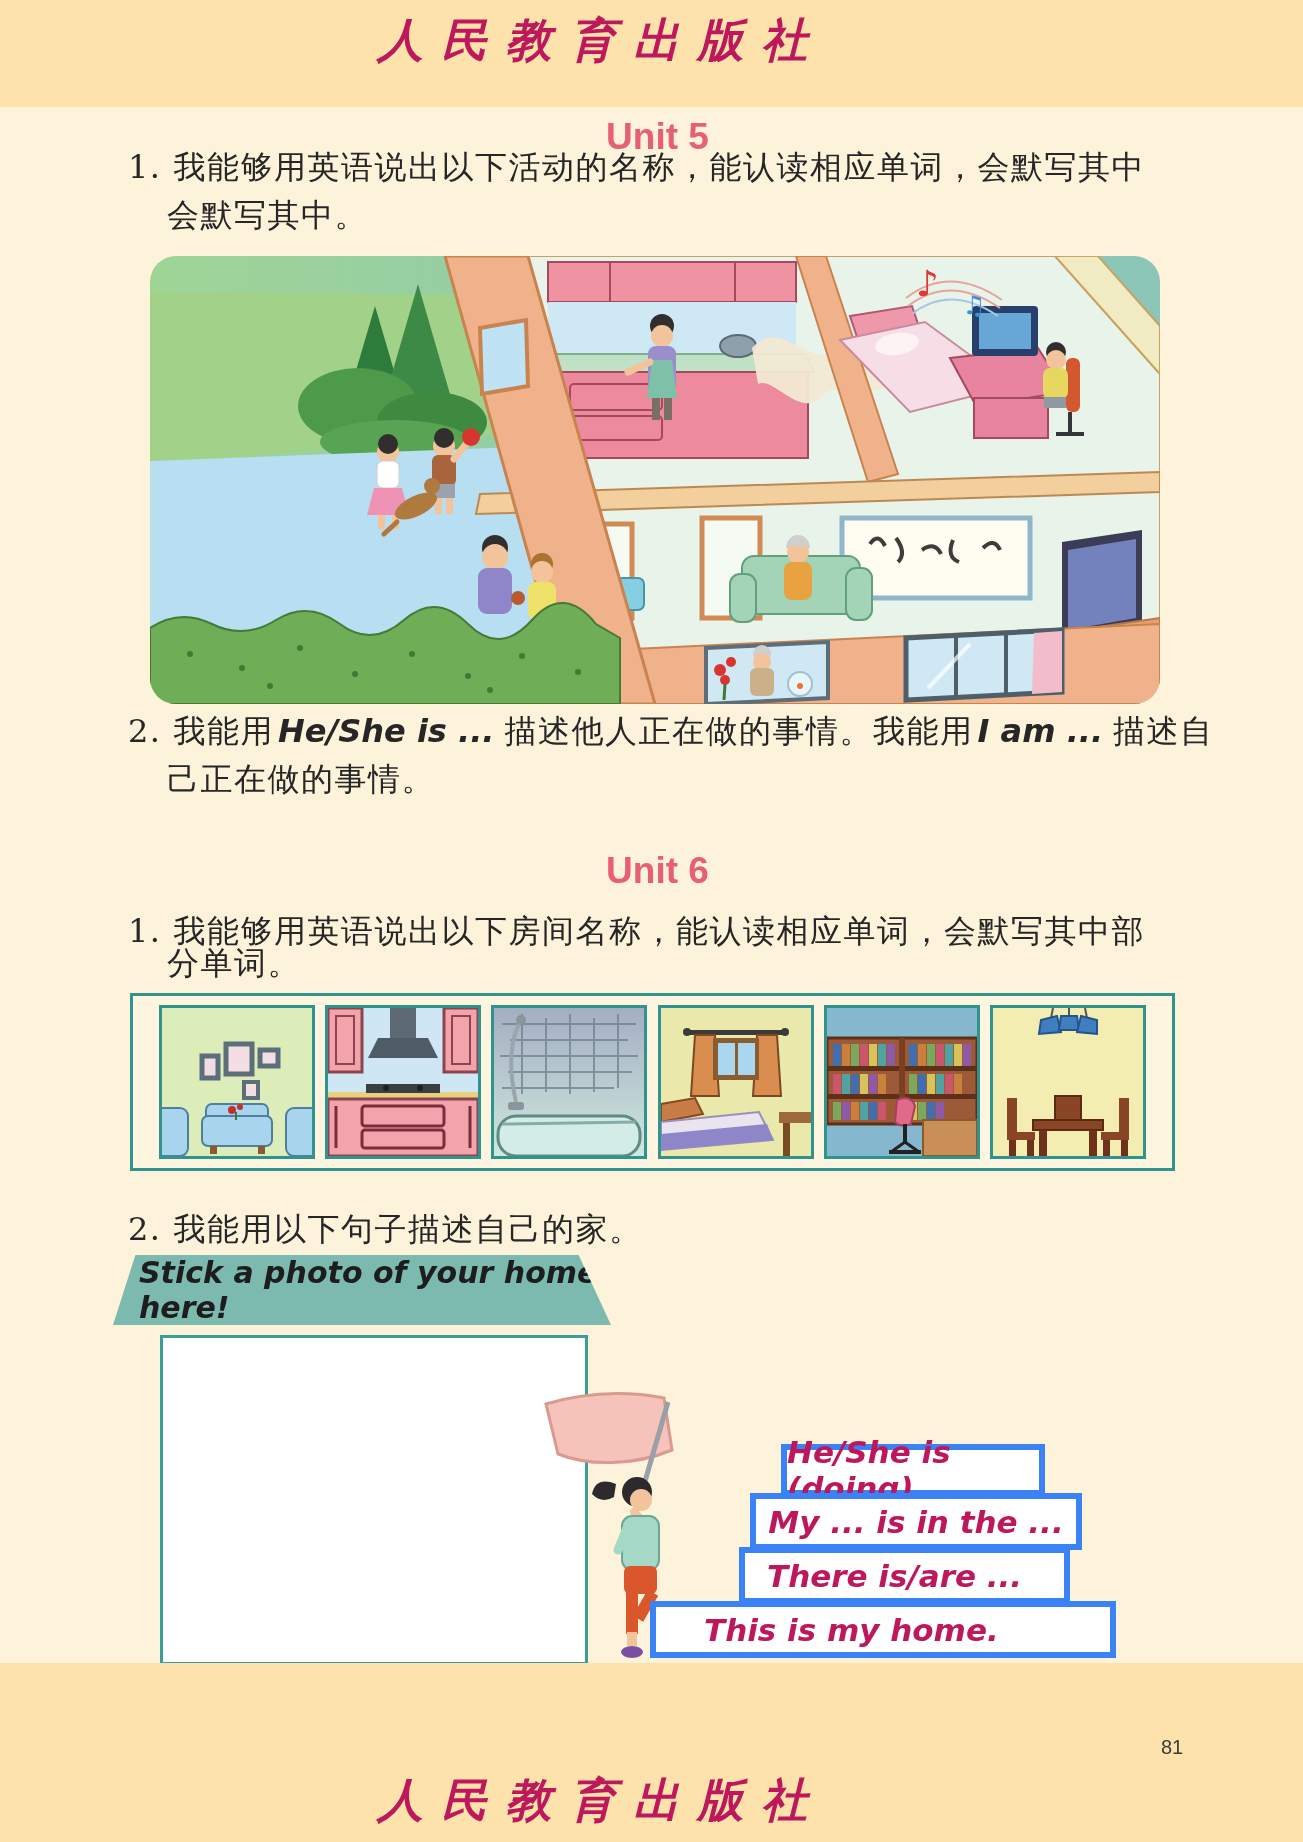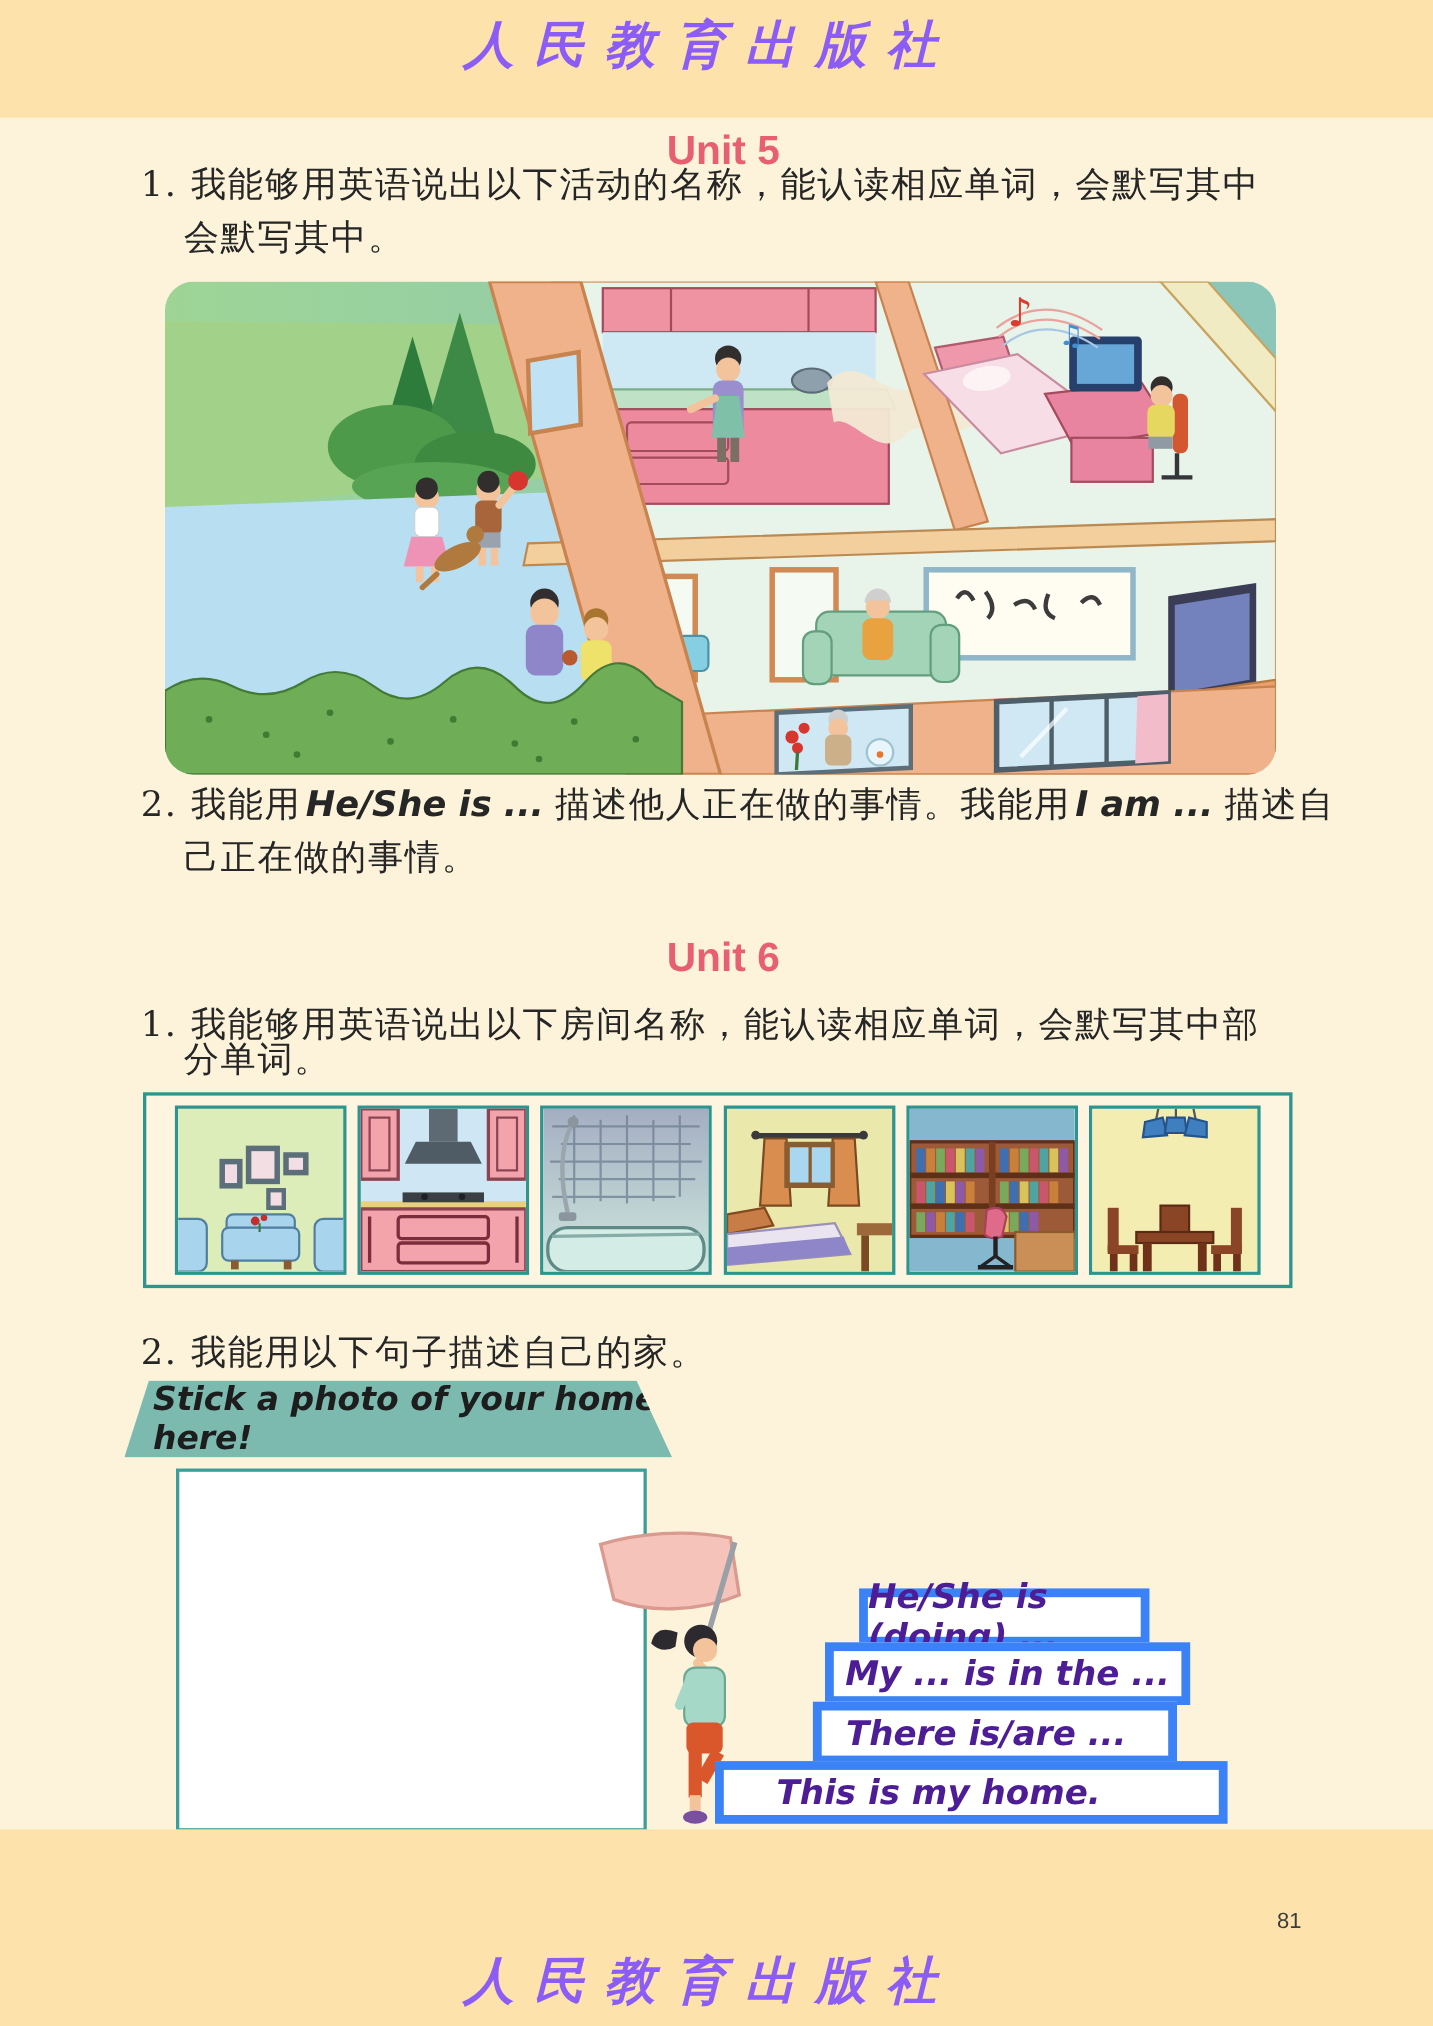--- a/index.html
+++ b/index.html
@@ -2,21 +2,21 @@
 <html><head>
 <meta charset="utf-8">
 <style>
   html,body{margin:0;padding:0;}
   body{width:1303px;height:1842px;position:relative;background:#fcf3da;overflow:hidden;}
   .band{position:absolute;left:0;width:1303px;background:#fde2ab;}
   .band.top{top:0;height:107px;}
   .band.bottom{top:1663px;height:179px;}
   .calligraphy{position:absolute;left:0;width:1203px;text-align:center;
     font-family:"DejaVu Serif","Liberation Serif",serif;font-style:italic;font-weight:700;
-    font-size:46px;color:#8b5cf6;letter-spacing:18px;padding-left:44px;}
+    font-size:46px;color:#be185d;letter-spacing:18px;}
   .unit-title{position:absolute;left:0;width:1303px;margin:6px;text-align:center;
     font-family:"Liberation Sans","DejaVu Sans",sans-serif;font-weight:700;font-size:37px;color:#e85f72;}
   .para{position:absolute;left:128px;white-space:nowrap;color:#262626;
     font-family:"DejaVu Serif","Liberation Serif",serif;font-size:32px;letter-spacing:1.5px;}
   .para.indent{left:167px;}
   .num{margin-right:12px;}
   .en{font-family:"DejaVu Sans","Liberation Sans",sans-serif;font-weight:700;font-style:italic;
     letter-spacing:0;margin:0 10px 0 4px;}
   .illustration{position:absolute;left:150px;top:256px;width:1010px;height:448px;}
   .room-strip{position:absolute;left:130px;top:993px;width:1045px;height:178px;box-sizing:border-box;
@@ -25,23 +25,23 @@
   .tile{width:150px;height:148px;box-sizing:content-box;border:3px solid #2f948e;background:#fff;
     line-height:0;}
   .banner{position:absolute;left:113px;top:1255px;width:498px;height:70px;background:#7cbab0;
     clip-path:polygon(4.5% 0,93.5% 0,100% 100%,0 100%);display:flex;align-items:center;
     padding-left:26px;box-sizing:border-box;
     font-family:"DejaVu Sans","Liberation Sans",sans-serif;font-weight:700;font-style:italic;
     font-size:30px;color:#1d1d1d;}
   .photo-box{position:absolute;left:160px;top:1335px;width:428px;height:330px;box-sizing:border-box;
     background:#ffffff;border:3px solid #3b9f99;}
   .flag-girl{position:absolute;left:540px;top:1388px;width:180px;height:280px;}
-  .stair{position:absolute;box-sizing:border-box;background:#ffffff;border:8px solid #3b82f6;
+  .stair{position:absolute;box-sizing:border-box;background:#ffffff;border:6px solid #3b82f6;
     font-family:"DejaVu Sans","Liberation Sans",sans-serif;font-weight:700;font-style:italic;
-    font-size:31px;color:#4c1d95;display:flex;align-items:center;justify-content:center;}
+    font-size:31px;color:#be185d;display:flex;align-items:center;justify-content:center;}
   .stair.s1{left:781px;top:1444px;width:264px;height:52px;}
   .stair.s2{left:750px;top:1493px;width:332px;height:57px;}
   .stair.s3{left:715px;top:1547px;width:331px;height:57px;justify-content:flex-start;padding-left:22px;margin-left:24px;}
   .stair.s4{left:650px;top:1601px;width:466px;height:57px;justify-content:flex-start;padding-left:48px;}
   .pagenum{position:absolute;left:1132px;top:1736px;width:80px;text-align:center;
     font-family:"Liberation Sans","DejaVu Sans",sans-serif;font-size:20px;color:#3c3c3c;}
 </style>
 </head>
 <body>
 

